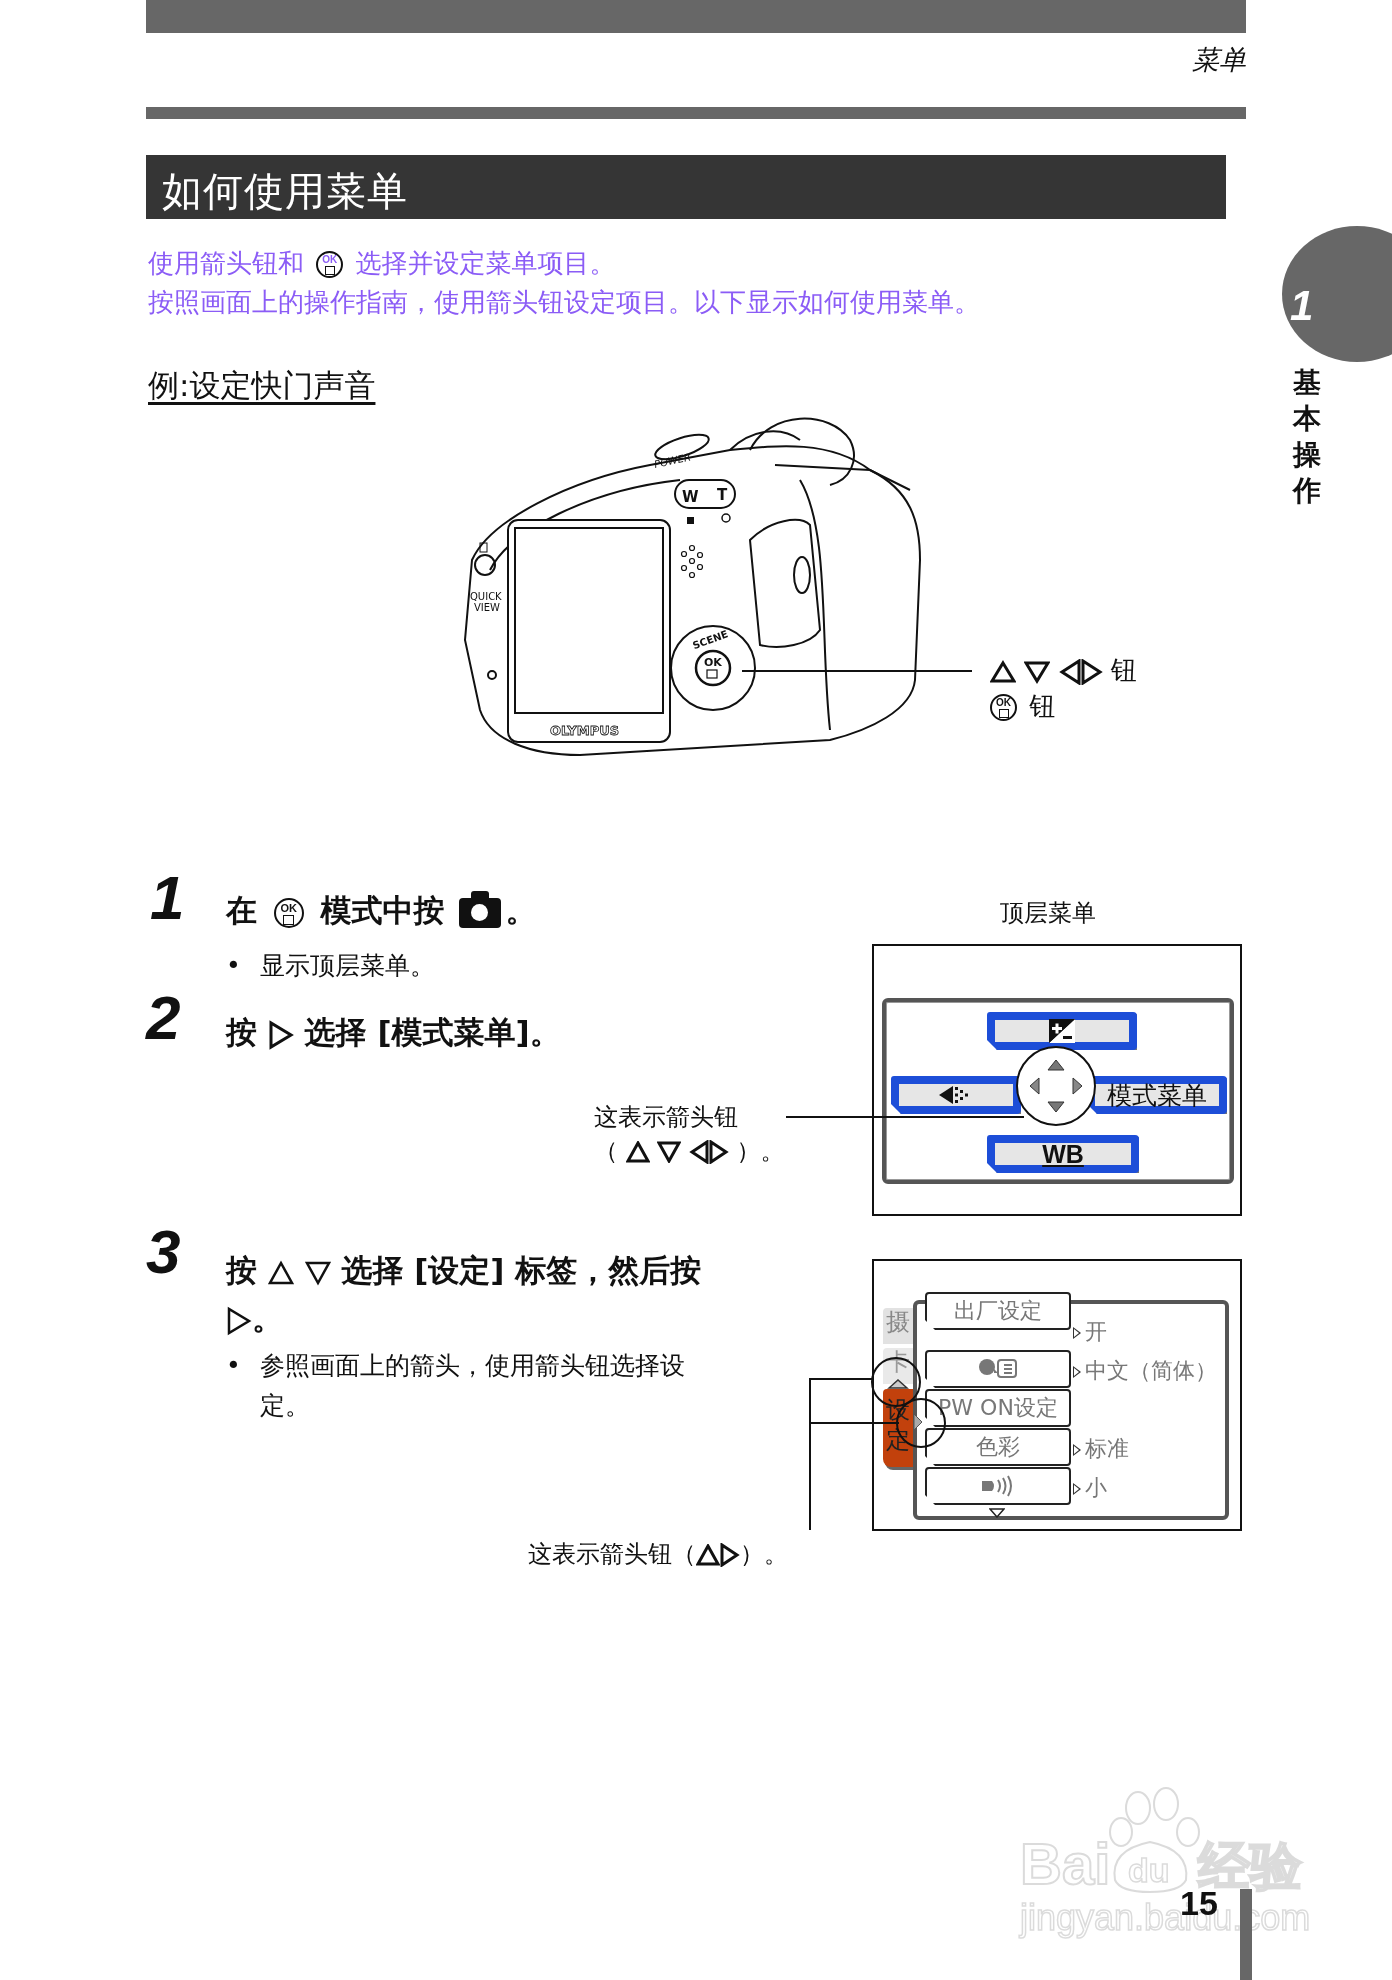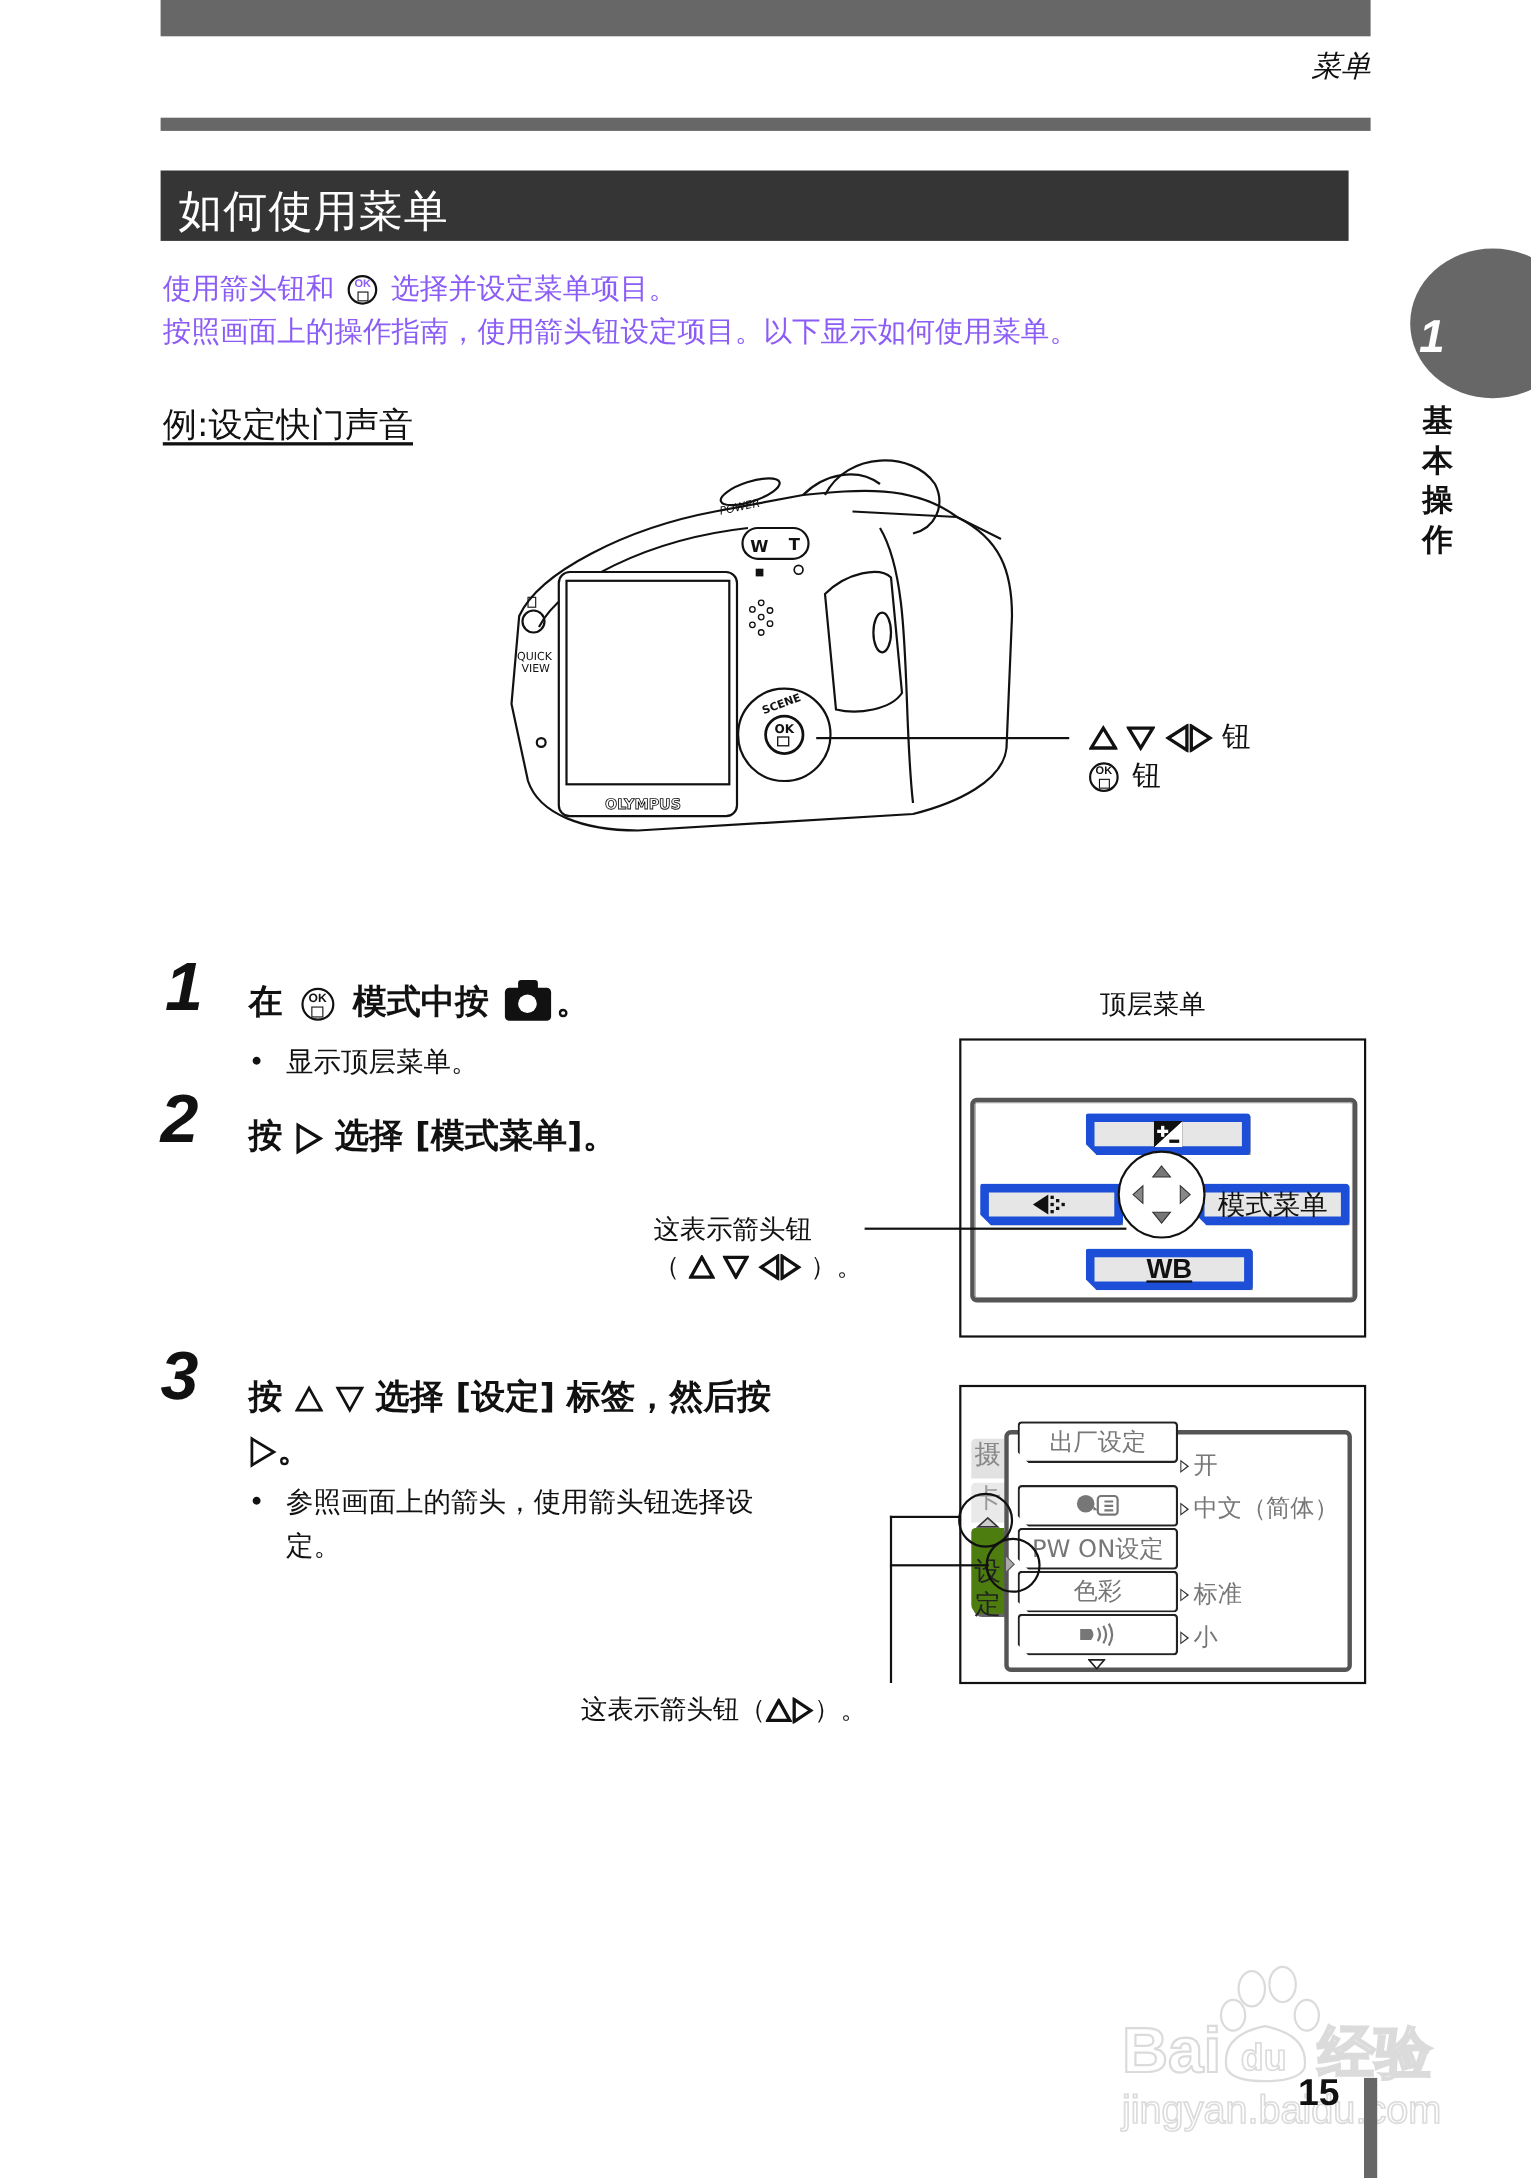--- a/index.html
+++ b/index.html
@@ -270,21 +270,21 @@
   </div>
 </div>
 <div class="abs step-bullet" style="left:226px; top:1346px;">
   <div><span class="dot">•</span><span>参照画面上的箭头，使用箭头钮选择设</span></div>
   <div><span class="dot"></span><span>定。</span></div>
 </div>
 
 <div class="abs frame2"></div>
 <div class="tab" style="left:883px; top:1308px; height:36px; background:#e2e2e2; color:#888; border-radius:4px 0 0 0;">摄</div>
 <div class="tab" style="left:883px; top:1348px; height:36px; background:#e9e9e9; color:#999; border-radius:4px 0 0 0;">卡</div>
-<div class="tab" style="left:883px; top:1389px; height:78px; background:#4d7c0f; color:#222; border-radius:4px 0 0 8px; box-shadow:2px 3px 0 #666; padding-top:24px; line-height:30px;">设定</div>
+<div class="tab" style="left:883px; top:1389px; height:78px; background:#c2410c; color:#222; border-radius:4px 0 0 8px; box-shadow:2px 3px 0 #666; padding-top:6px; line-height:30px;">设定</div>
 <div class="abs panel2"></div>
 
 <div class="srow" style="top:1292px;">
     <span>出厂设定</span>
   </div>
 <div class="sval" style="top:1317px;"><span class="arr"></span><span>开</span></div>
 
 <div class="srow" style="top:1350px;">
   <svg width="40" height="24" viewBox="0 0 40 24">
       <circle cx="9" cy="10" r="8" fill="#777"></circle>

